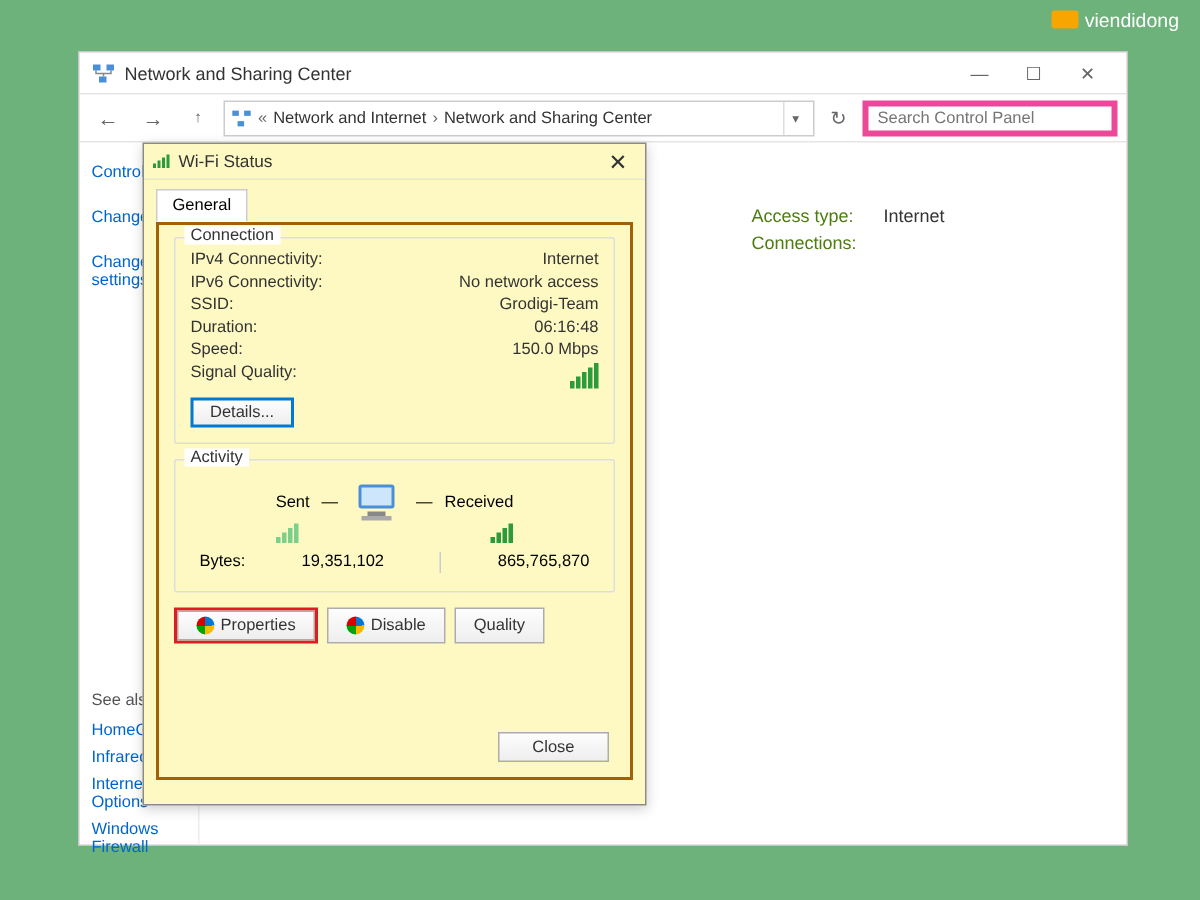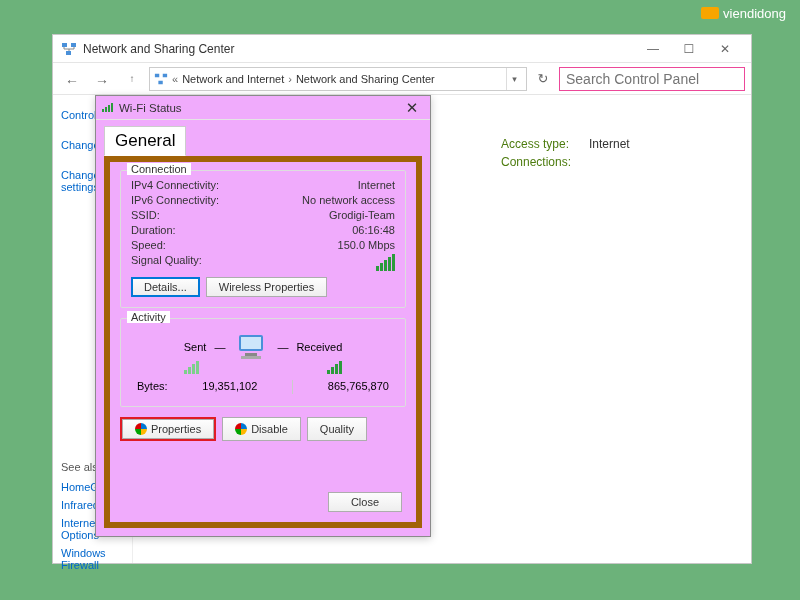--- a/index.html
+++ b/index.html
@@ -11,43 +11,43 @@
 .titlebar .tb-icon{width:16px;height:16px;margin-right:6px}
 .titlebar .title{font-size:12px;color:#333;flex:1}
 .winbtn{width:36px;height:24px;display:flex;align-items:center;justify-content:center;color:#666;font-size:12px}
 .pathbar{height:32px;display:flex;align-items:center;padding:0 6px;border-bottom:1px solid #e5e5e5;gap:4px}
 .navbtn{width:26px;height:24px;display:flex;align-items:center;justify-content:center;color:#666;border:1px solid transparent;font-size:14px}
 .addrbox{flex:1;height:24px;border:1px solid #ccc;display:flex;align-items:center;padding:0 4px;font-size:11px;color:#333;gap:4px}
 .addrbox .crumb{color:#333}
 .addrbox .sep{color:#666}
 .dropbtn{width:16px;height:22px;color:#666;text-align:center;font-size:9px;line-height:22px;border-left:1px solid #ddd}
 .refreshbtn{width:24px;height:24px;display:flex;align-items:center;justify-content:center;color:#666;font-size:13px}
-.searchbox{width:186px;height:24px;border:1px solid #ec4899;padding:0 6px;font-size:14px;color:#888}
+.searchbox{width:170px;height:24px;border:4px solid #ec4899;padding:0 6px;font-size:11px;color:#888}
 .content{flex:1;display:flex;min-height:0}
 .leftcol{width:80px;padding:14px 8px 8px 8px;border-right:1px solid #eee;font-size:11px}
 .leftcol .cplink{color:#0066cc;margin-bottom:18px;display:block}
 .leftcol .seealso{color:#555;font-size:11px;margin-bottom:8px}
 .rightcol{flex:1;padding:14px 14px 8px 4px;position:relative;font-size:12px}
 .heading{color:#00547a;font-size:13px;margin-bottom:12px;font-weight:400}
 .info-pair{display:flex;gap:6px;margin-bottom:4px}
 .info-pair .lbl{color:#4d7c0f;width:82px}
 .info-pair .val{color:#333}
 .wifi-link{color:#0b9144}
 .hl-red{border:2px solid #e01b24;padding:0 2px}
 .sub-heading{color:#00547a;margin:22px 0 6px 0}
 .helptext{color:#333;font-size:12px}
 
-.dlg{position:absolute;left:95px;top:95px;width:336px;height:442px;background:#f0abfc;border:1px solid #8a8a8a;box-shadow:0 2px 8px rgba(0,0,0,.2);font-size:11px}
+.dlg{position:absolute;left:95px;top:95px;width:336px;height:442px;background:#fef9c3;border:1px solid #8a8a8a;box-shadow:0 2px 8px rgba(0,0,0,.2);font-size:11px}
 .dlg-title{height:24px;display:flex;align-items:center;padding:0 6px;border-bottom:1px solid #e5e5e5}
 .dlg-title .sig{margin-right:6px}
 .dlg-title .txt{flex:1;font-size:11.5px;color:#333}
 .dlg-title .close{width:24px;text-align:center;color:#333;font-size:15px}
 .tabstrip{padding:6px 8px 0 8px}
-.tab{display:inline-block;padding:4px 10px;border:1px solid #ccc;border-bottom:1px solid #fff;background:#fff;font-size:17px}
-.panel{margin:0 8px;border:6px solid #a16207;padding:8px 10px}
+.tab{display:inline-block;padding:4px 10px;border:1px solid #ccc;border-bottom:1px solid #fff;background:#fff;font-size:11px}
+.panel{margin:0 8px;border:2px solid #a16207;padding:8px 10px}
 .grp{border:1px solid #ddd;border-radius:2px;padding:8px 10px 10px 10px;margin-bottom:10px;position:relative}
 .grp .legend{position:absolute;top:-8px;left:6px;background:#fff;padding:0 4px;font-size:11px;color:#333}
 .row{display:flex;justify-content:space-between;margin-bottom:3px}
 .row .k{color:#333}
 .row .v{color:#333}
 .btnrow{display:flex;gap:6px;margin-top:6px}
 .btn{border:1px solid #adadad;background:linear-gradient(#fdfdfd,#eee);padding:3px 12px;font-size:11px;color:#333;display:inline-flex;align-items:center;gap:4px}
 .btn.sel{border:2px solid #0078d7;padding:2px 11px}
 .activity{display:flex;align-items:center;justify-content:center;gap:8px;margin:6px 0}
 .activity .lbl{font-size:11px}
@@ -177,21 +177,20 @@
         <span class="sigbars">
             <span style="height:5px"></span>
             <span style="height:8px"></span>
             <span style="height:11px"></span>
             <span style="height:14px"></span>
             <span style="height:17px"></span>
           </span>
       </div>
       <div class="btnrow">
         <button class="btn sel">Details...</button>
-        <button class="btn">Wireless Properties</button>
       </div>
     </div>
 
     <div class="grp" style="padding-bottom:12px">
       <div class="legend">Activity</div>
       <div class="activity">
         <span class="lbl">Sent</span>
         <span>—</span>
         <span class="comp">
             <svg viewBox="0 0 36 28" width="36" height="28">

